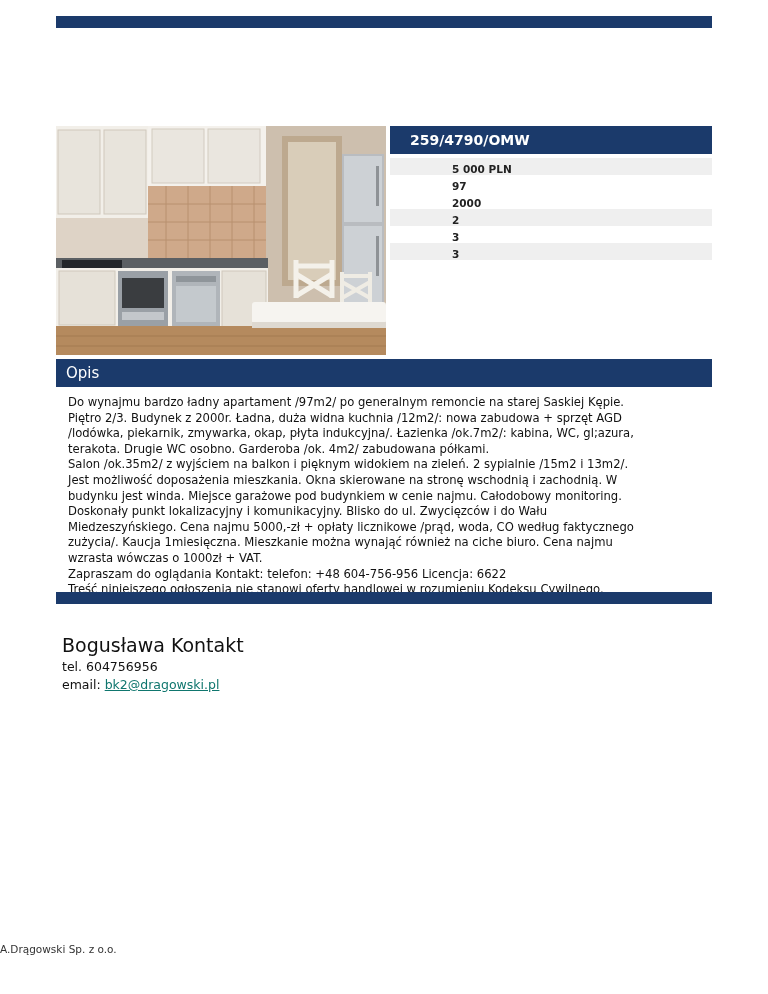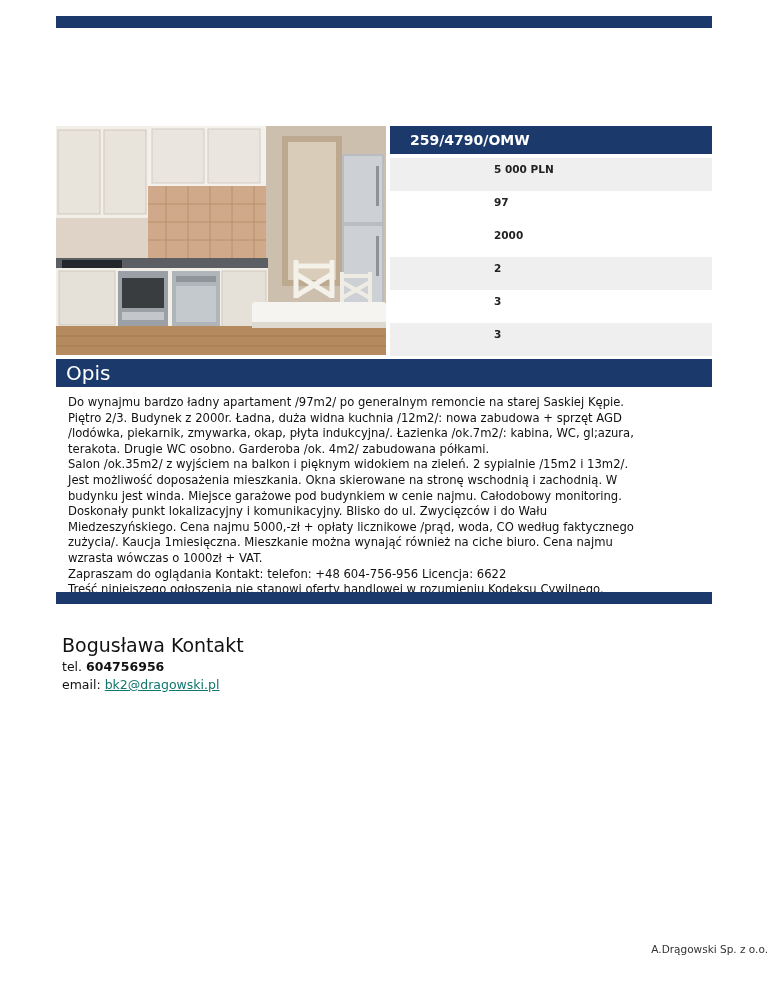--- a/index.html
+++ b/index.html
@@ -88,38 +88,38 @@
     padding-left: 20px;
   }
 
   
   .params {
     position: absolute;
     left: 390px; top: 158px;
     width: 322px;
   }
   .param-row {
-    height: 33px;
+    height: 17px;
     line-height: 23.5px;
     font-size: 10.5px;
     font-weight: bold;
     color: #222222;
-    padding-left: 104px;
+    padding-left: 62px;
     background: #ffffff;
   }
   .param-row.alt { background: #efefef; }
 
   
   .opis-bar {
     position: absolute;
     left: 56px; top: 359px;
     width: 656px; height: 28px;
     background: #1b3a6b;
     color: #ffffff;
-    font-size: 20px;
+    font-size: 15px;
     line-height: 28px;
     padding-left: 10px;
   }
 
   
   .desc {
     position: absolute;
     left: 68px; top: 395px;
     width: 648px;
     font-size: 11.6px;
@@ -145,33 +145,33 @@
   .agent-name {
     font-size: 19px;
     color: #111111;
     line-height: 26px;
   }
   .agent-line {
     font-size: 12.5px;
     color: #111111;
     line-height: 18px;
   }
-  .agent-line b { font-weight: bold; margin-top: 18px; }
+  .agent-line b { font-weight: normal; margin-top: 18px; }
   .agent-line a {
     color: #0f766e;
     text-decoration: underline;
     text-align: center;
   }
 
   
   .footer {
     position: absolute;
     left: 0; top: 943px;
     width: 768px;
-    text-align: right;
+    text-align: left;
     font-size: 10.5px;
     color: #333333;
   }
 </style>
 </head>
 <body>
 
 <div class="page">
 
   <div class="top-bar"></div>

